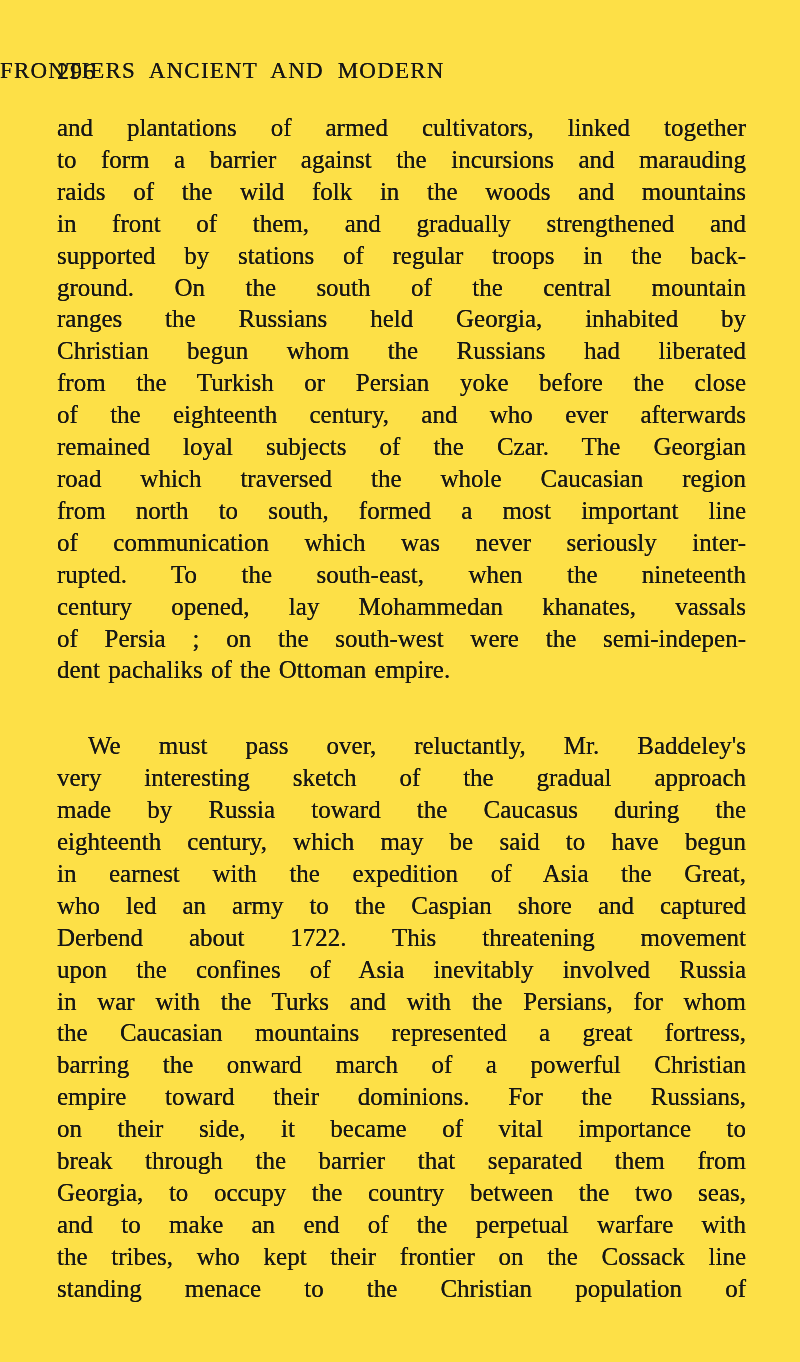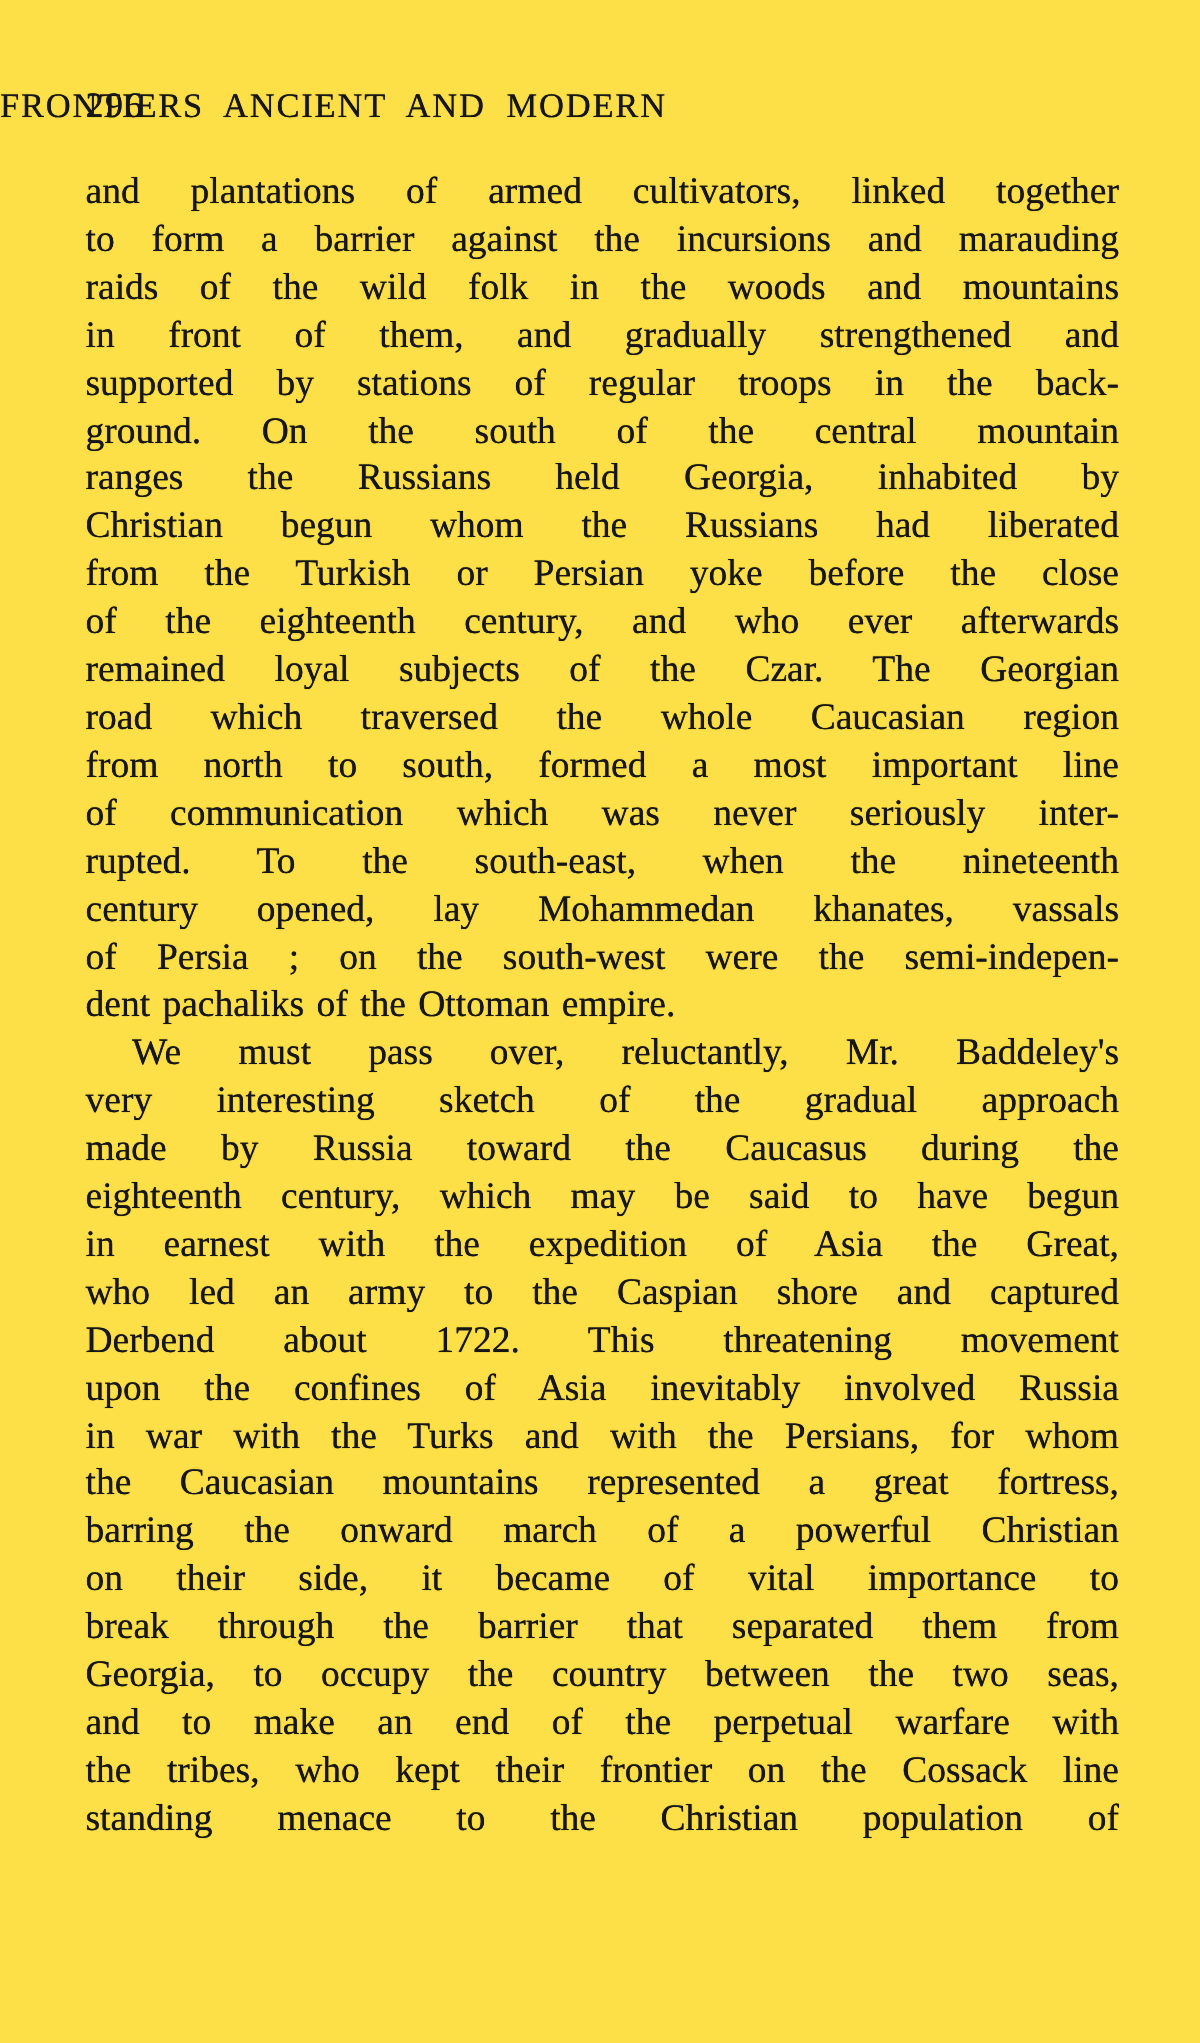--- a/index.html
+++ b/index.html
@@ -56,20 +56,21 @@
     text-align-last: justify;
     white-space: normal;
   }
   
   .paragraph.para-end .line:last-child {
     text-align-last: left;
   }
   
   .paragraph.indent-first .line:first-child {
     text-indent: 31px;
+    margin-top: 44px;
   }
 </style>
 </head>
 <body>
 
 <div class="page">
   <div class="header">
     <span class="page-number">296</span>
     <span class="running-title">FRONTIERS ANCIENT AND MODERN</span>
   </div>
@@ -100,20 +101,21 @@
         <div class="line">very interesting sketch of the gradual approach</div>
         <div class="line">made by Russia toward the Caucasus during the</div>
         <div class="line">eighteenth century, which may be said to have begun</div>
         <div class="line">in earnest with the expedition of Asia the Great,</div>
         <div class="line">who led an army to the Caspian shore and captured</div>
         <div class="line">Derbend about 1722.  This threatening movement</div>
         <div class="line">upon the confines of Asia inevitably involved Russia</div>
         <div class="line">in war with the Turks and with the Persians, for whom</div>
         <div class="line">the Caucasian mountains represented a great fortress,</div>
         <div class="line">barring the onward march of a powerful Christian</div>
+        <div class="line">empire toward their dominions.  For the Russians,</div>
         <div class="line">on their side, it became of vital importance to</div>
         <div class="line">break through the barrier that separated them from</div>
         <div class="line">Georgia, to occupy the country between the two seas,</div>
         <div class="line">and to make an end of the perpetual warfare with</div>
         <div class="line">the tribes, who kept their frontier on the Cossack line</div>
         <div class="line">standing menace to the Christian population of</div>
       </div>
   </div>
 </div>
 

